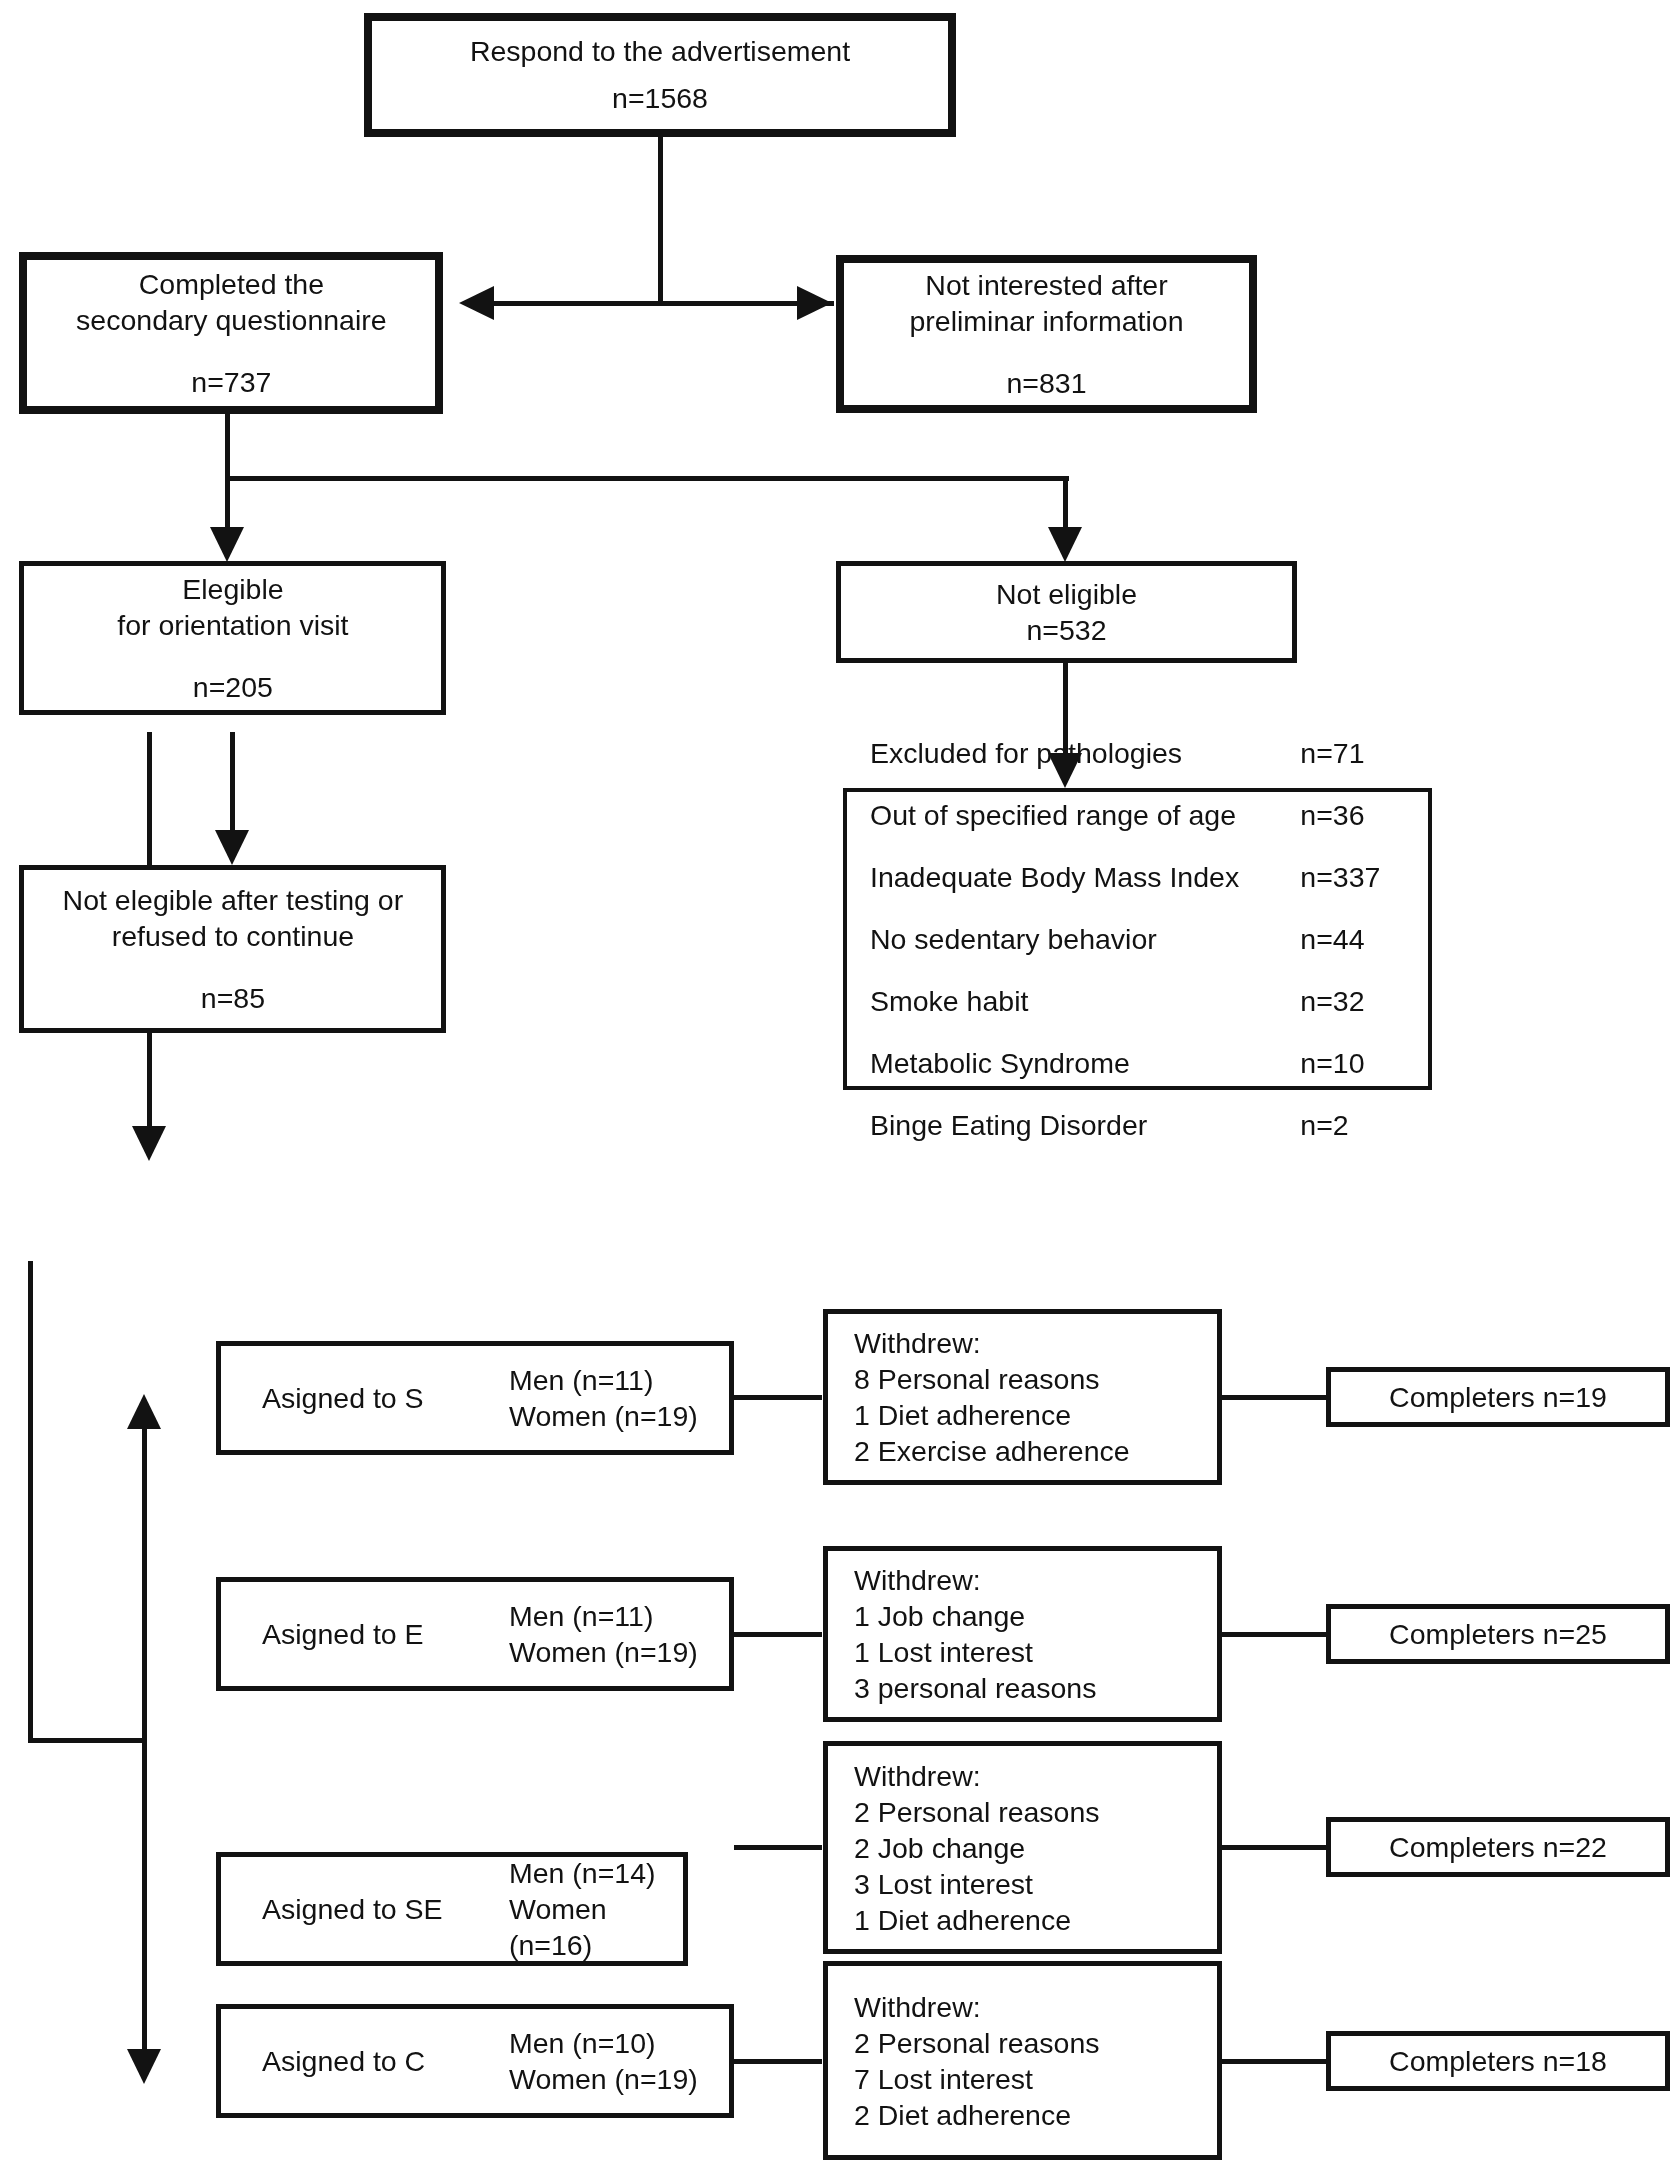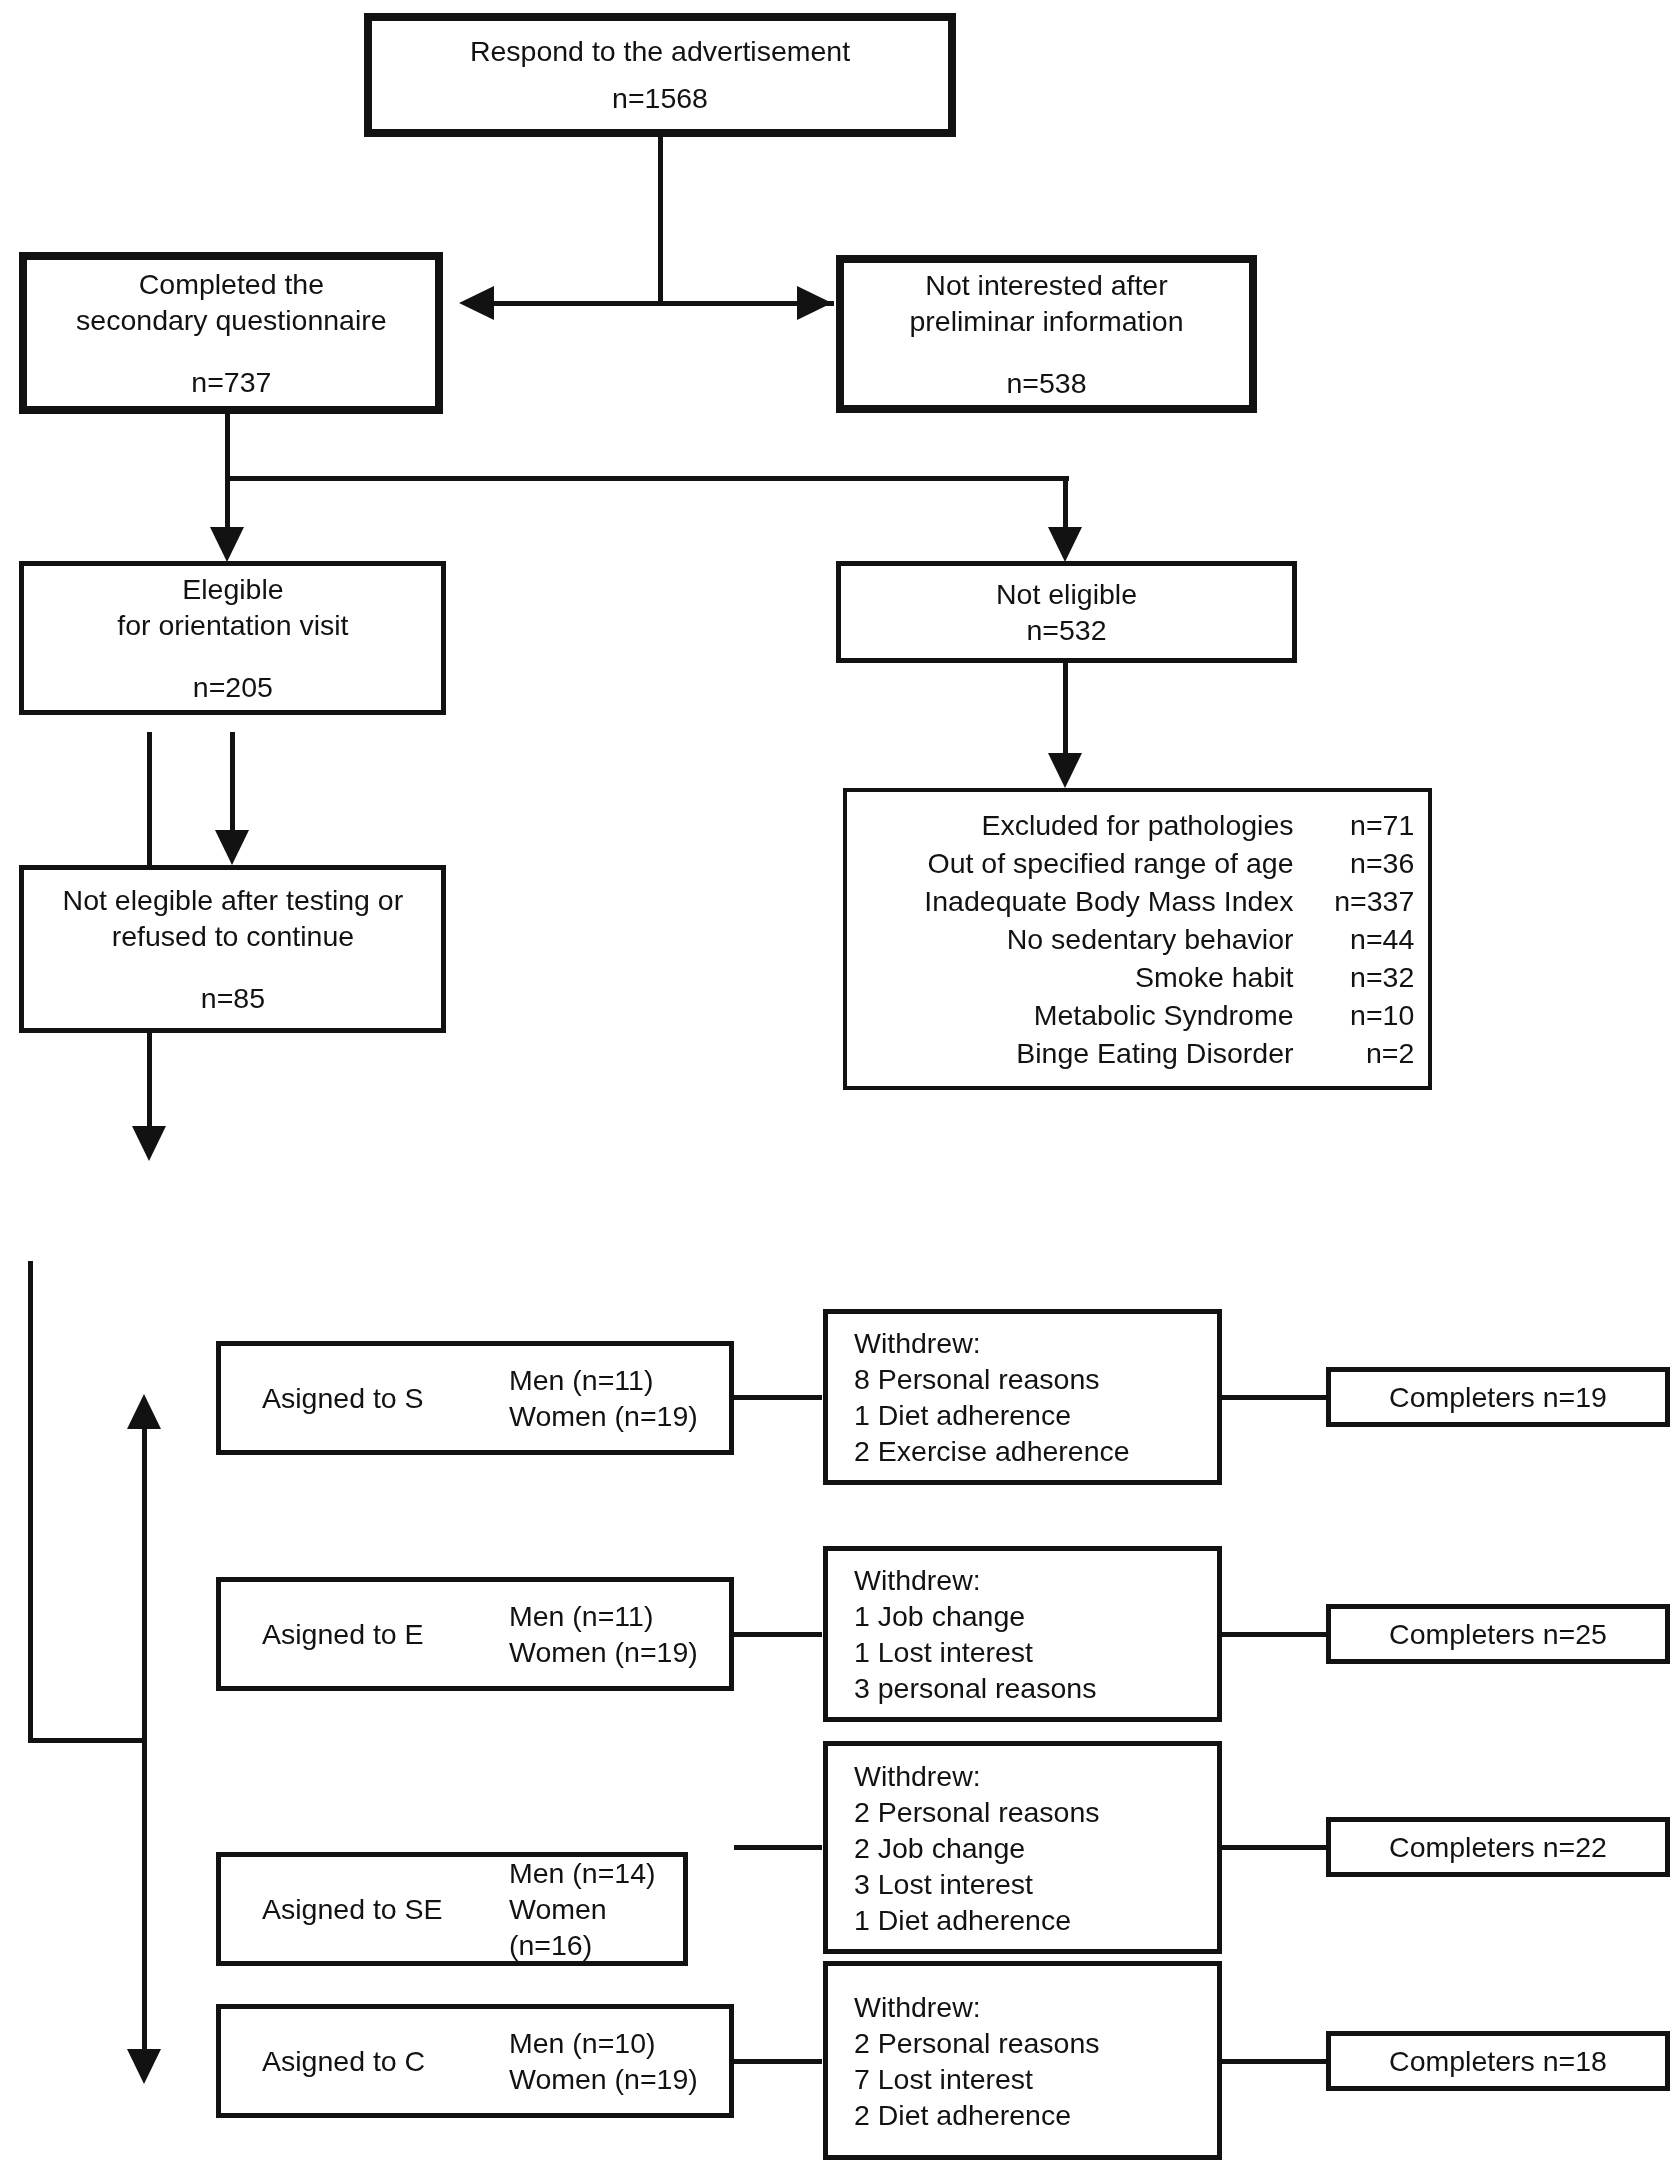--- a/index.html
+++ b/index.html
@@ -18,22 +18,22 @@
   .b7{border-width:4px;}
   .n-gap{margin-top:26px;}
   .vline,.hline{position:absolute;background:#121212;}
   .arr{position:absolute;width:0;height:0;border-style:solid;border-color:transparent;}
   .arr.down{border-left:17.6px solid transparent;border-right:17.6px solid transparent;border-top:35px solid #121212;border-bottom:none;}
   .arr.up{border-left:17.6px solid transparent;border-right:17.6px solid transparent;border-bottom:35px solid #121212;border-top:none;}
   .arr.left{border-top:17.6px solid transparent;border-bottom:17.6px solid transparent;border-right:35px solid #121212;border-left:none;}
   .arr.right{border-top:17.6px solid transparent;border-bottom:17.6px solid transparent;border-left:35px solid #121212;border-right:none;}
   .excluded-grid{
     display:grid;grid-template-columns:1fr 114px;column-gap:6.8px;
-    width:100%;box-sizing:border-box;padding:17px 13.7px 17px 23px;text-align:right;
-    font-size:28.5px;line-height:38px;
+    width:100%;box-sizing:border-box;padding:17px 13.7px 17px 23px;text-align:left;
+    font-size:28.5px;line-height:38px;gap:24px;
   }
   .assigned-row{flex-direction:row;justify-content:flex-start;text-align:left;padding-left:41px;gap:36px;}
   .assigned-row .a-label{width:211px;flex:none;}
   .withdrew-box{align-items:flex-start;text-align:left;padding-left:26px;padding-right:5.7px;}
 </style>
 </head>
 <body>
 
 <div id="canvas">
 
@@ -44,21 +44,21 @@
 
   <div class="box b14" style="left:19.4px;top:252px;width:424px;height:162px;">
     <div>Completed the</div>
     <div>secondary questionnaire</div>
     <div class="n-gap">n=737</div>
   </div>
 
   <div class="box b14" style="left:836px;top:255px;width:421px;height:158px;">
     <div>Not interested after</div>
     <div>preliminar information</div>
-    <div class="n-gap">n=538</div>
+    <div class="n-gap">n=831</div>
   </div>
 
   <div class="box b9" style="left:19.4px;top:561px;width:427px;height:154px;">
     <div>Elegible</div>
     <div>for orientation visit</div>
     <div class="n-gap">n=205</div>
   </div>
 
   <div class="box b9" style="left:836px;top:561px;width:461px;height:102px;">
     <div>Not eligible</div>

